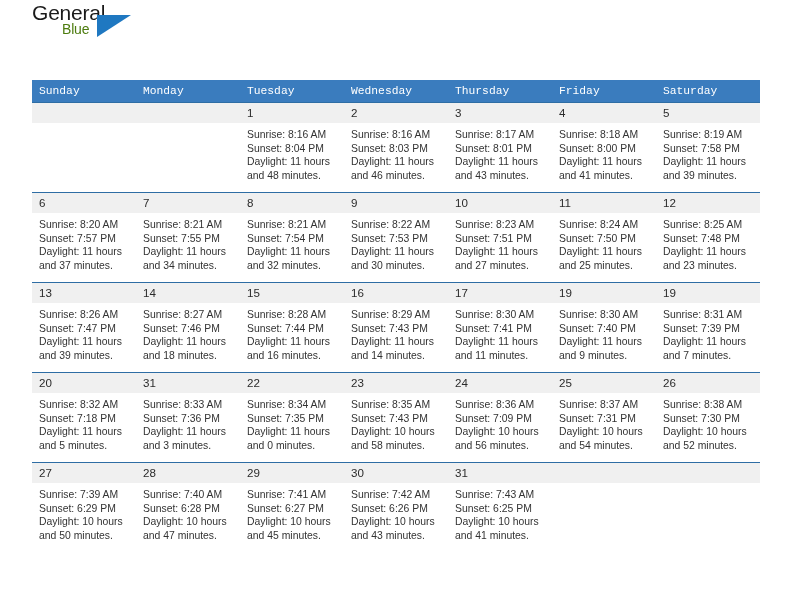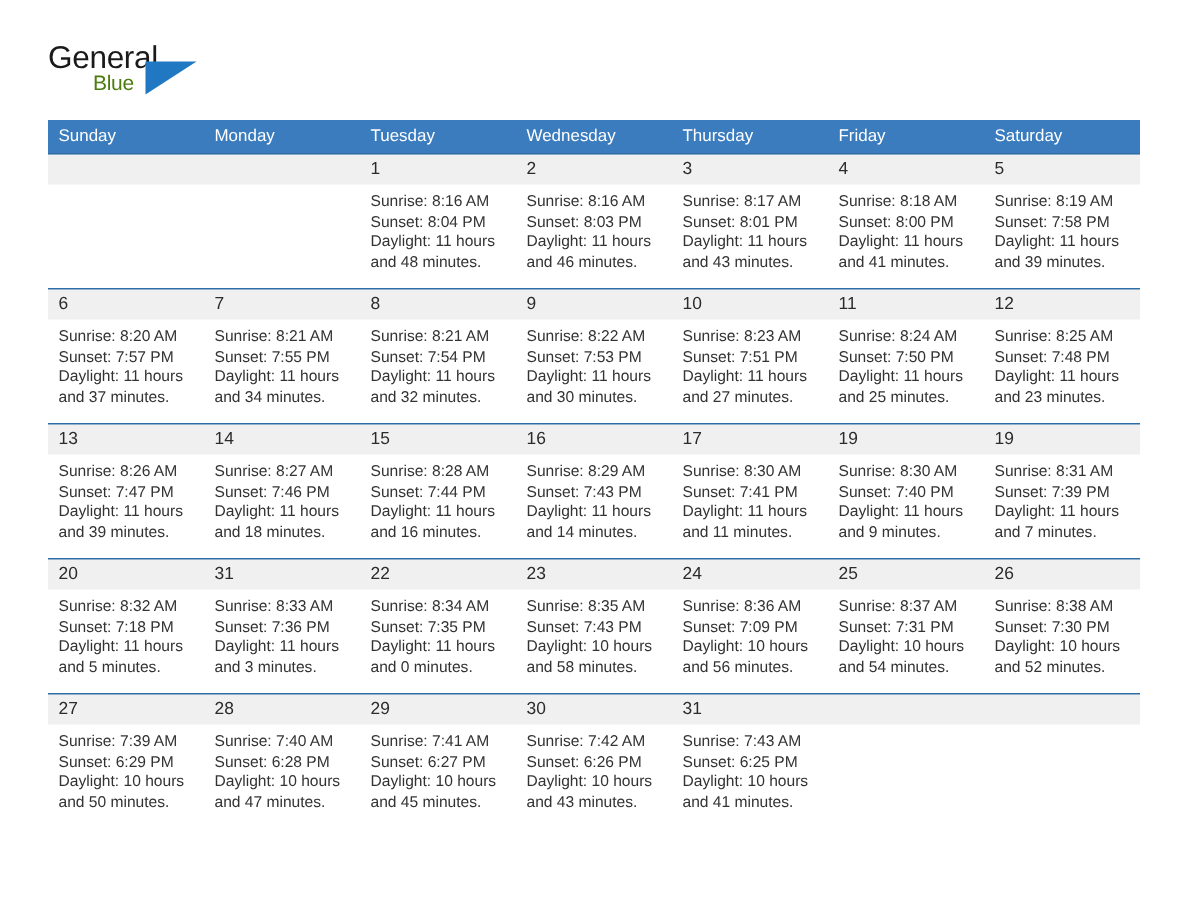--- a/index.html
+++ b/index.html
@@ -16,21 +16,20 @@
     height: 612px;
     padding: 0 32px;
   }
 
   
   .header {
     display: flex;
     justify-content: space-between;
     align-items: flex-start;
     height: 72px;
-    padding-top: 26px;
     gap: 28px;
   }
   .logo {
     position: relative;
     width: 120px;
     height: 48px;
     line-height: 1;
   }
   .logo-general {
     position: absolute;
@@ -74,20 +73,21 @@
     table-layout: fixed;
   }
   .calendar th {
     background: #3a7cbe;
     color: #ffffff;
     font-size: 11.3px;
     font-weight: normal;
     text-align: left;
     padding: 5px 0 5px 7px;
     height: 21px;
+    font-family: Liberation Mono, monospace;
   }
   .calendar td {
     width: 104px;
     height: 90px;
     vertical-align: top;
     padding: 0;
     border-top: 1.6px solid #2e6da4;
     background: #ffffff;
   }
   .daynum {

